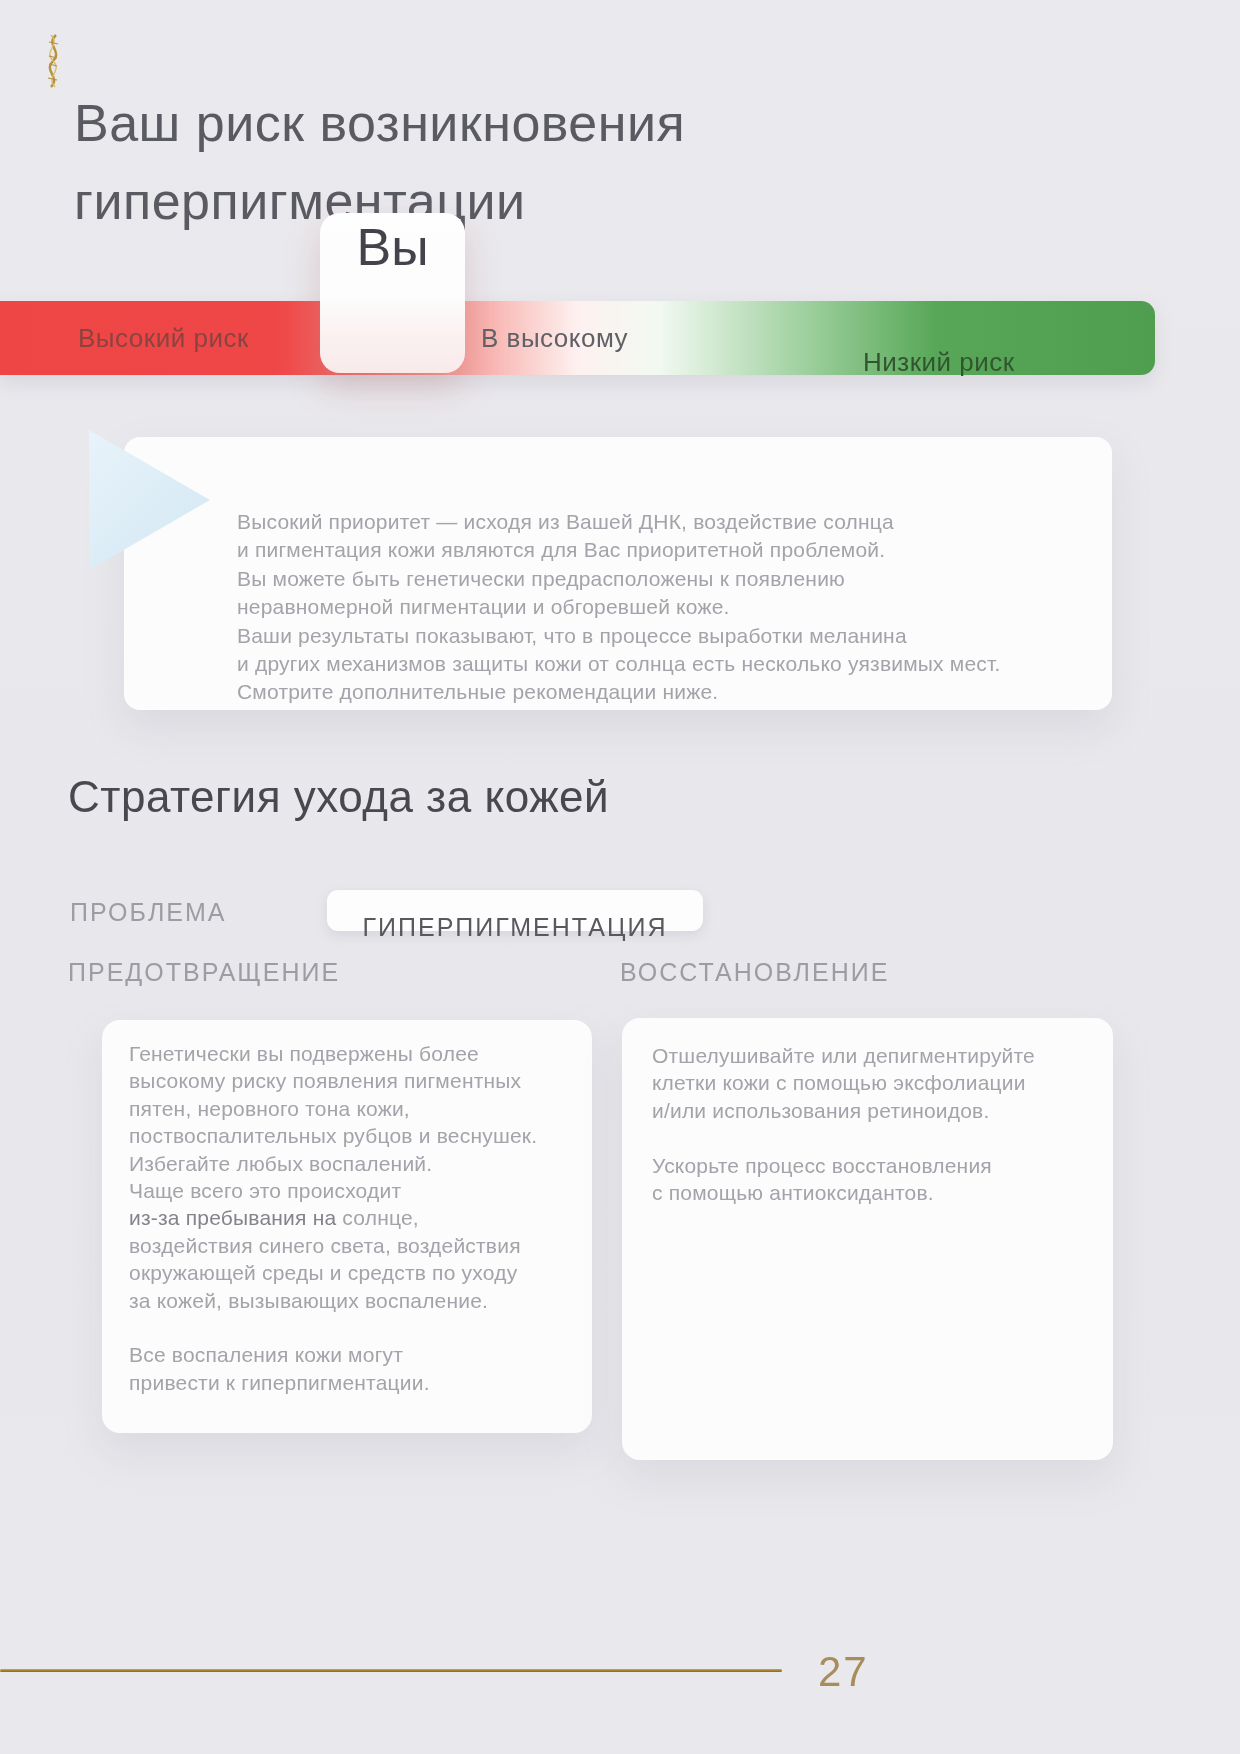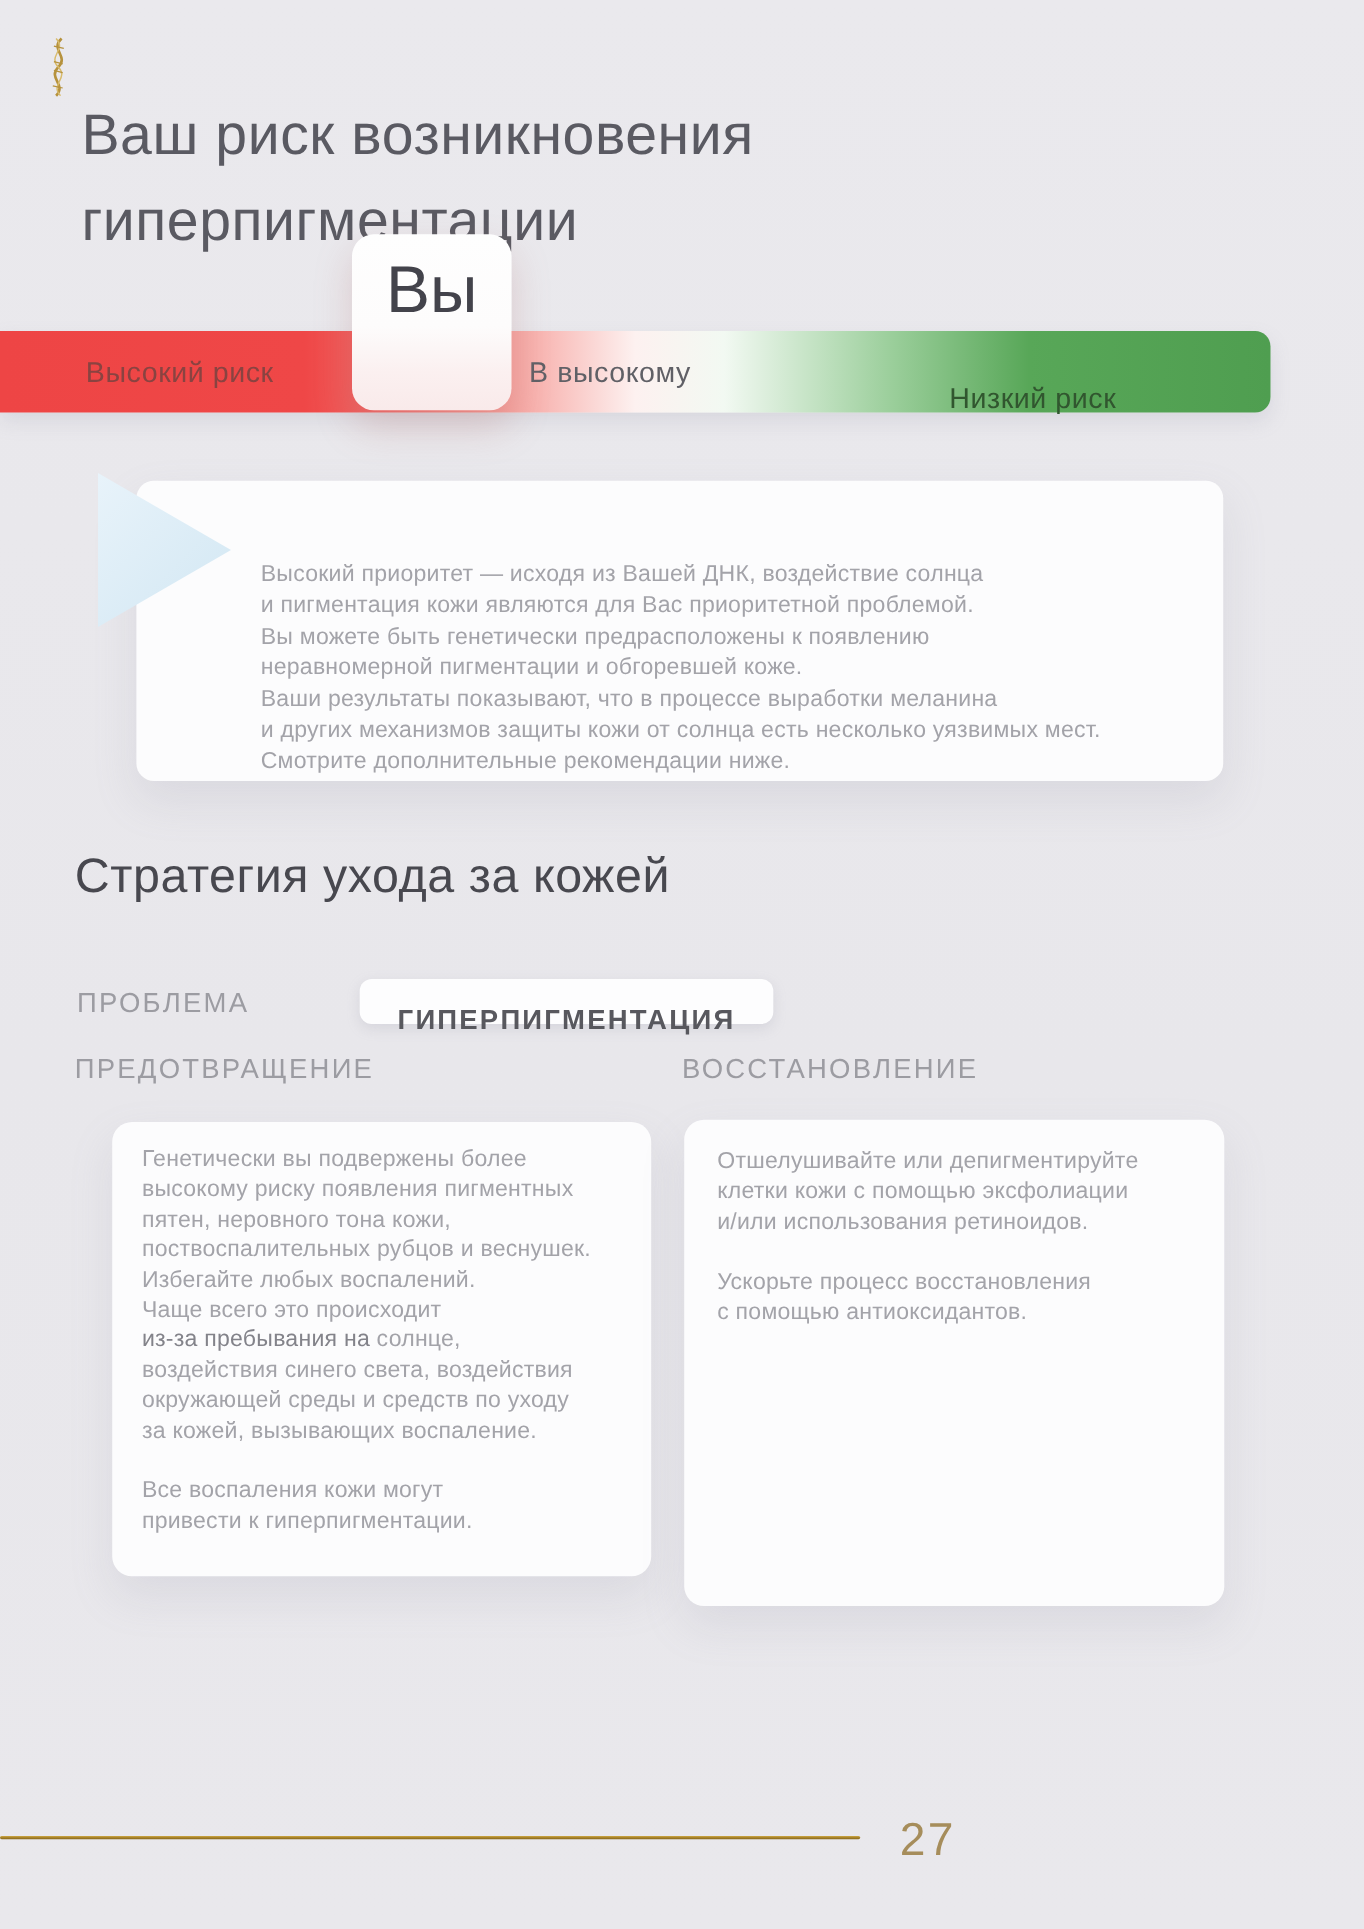--- a/index.html
+++ b/index.html
@@ -42,22 +42,22 @@
   .lbl-low{left:863px;color:#31562f;margin-top:24px;}
 
   .you-marker{
     left:320px;top:213px;width:145px;height:160px;
     border-radius:20px;
     background:linear-gradient(180deg,#fefefe 0%,#fdfcfc 52%,#fbf0f0 78%,#f9eaea 100%);
     box-shadow:0 16px 34px rgba(180,120,120,.28);
     z-index:3;text-align:center;
   }
   .you-marker .you-text{
-    display:inline-block;margin-top:16px;
-    font-size:60px;font-weight:300;color:#43434b;
+    display:inline-block;margin-top:4px;
+    font-size:52px;font-weight:300;color:#43434b;
   }
 
   
   .pointer-triangle{
     left:89px;top:430px;width:121px;height:140px;
     background:linear-gradient(135deg,#e8f3fa 0%,#d2e7f3 100%);
     clip-path:polygon(0 0,100% 50%,0 100%);
     z-index:2;
   }
   .summary-card{
@@ -81,21 +81,21 @@
     font-size:25px;font-weight:300;letter-spacing:2px;color:#9c9ca2;
   }
   .problem-label{left:70px;top:898px;text-align:center;}
   .problem-chip{
     left:327px;top:890px;width:376px;height:41px;
     border-radius:11px;background:#fdfdfe;
     box-shadow:0 4px 12px rgba(150,150,170,.22);
     display:flex;align-items:center;justify-content:center;
   }
   .problem-chip span{
-    font-size:25px;font-weight:700;letter-spacing:2px;color:#58585e;margin-top:33px;
+    font-size:25px;font-weight:400;letter-spacing:2px;color:#58585e;margin-top:33px;
   }
   .col-header-left{left:68px;top:958px;}
   .col-header-right{left:620px;top:958px;}
 
   .body-card{
     border-radius:18px;background:#fcfcfd;
     box-shadow:0 18px 40px rgba(140,140,160,.15);
   }
   .prevention-card{left:70px;top:1020px;width:490px;height:413px;margin-left:32px;}
   .recovery-card{left:622px;top:1018px;width:491px;height:442px;}

